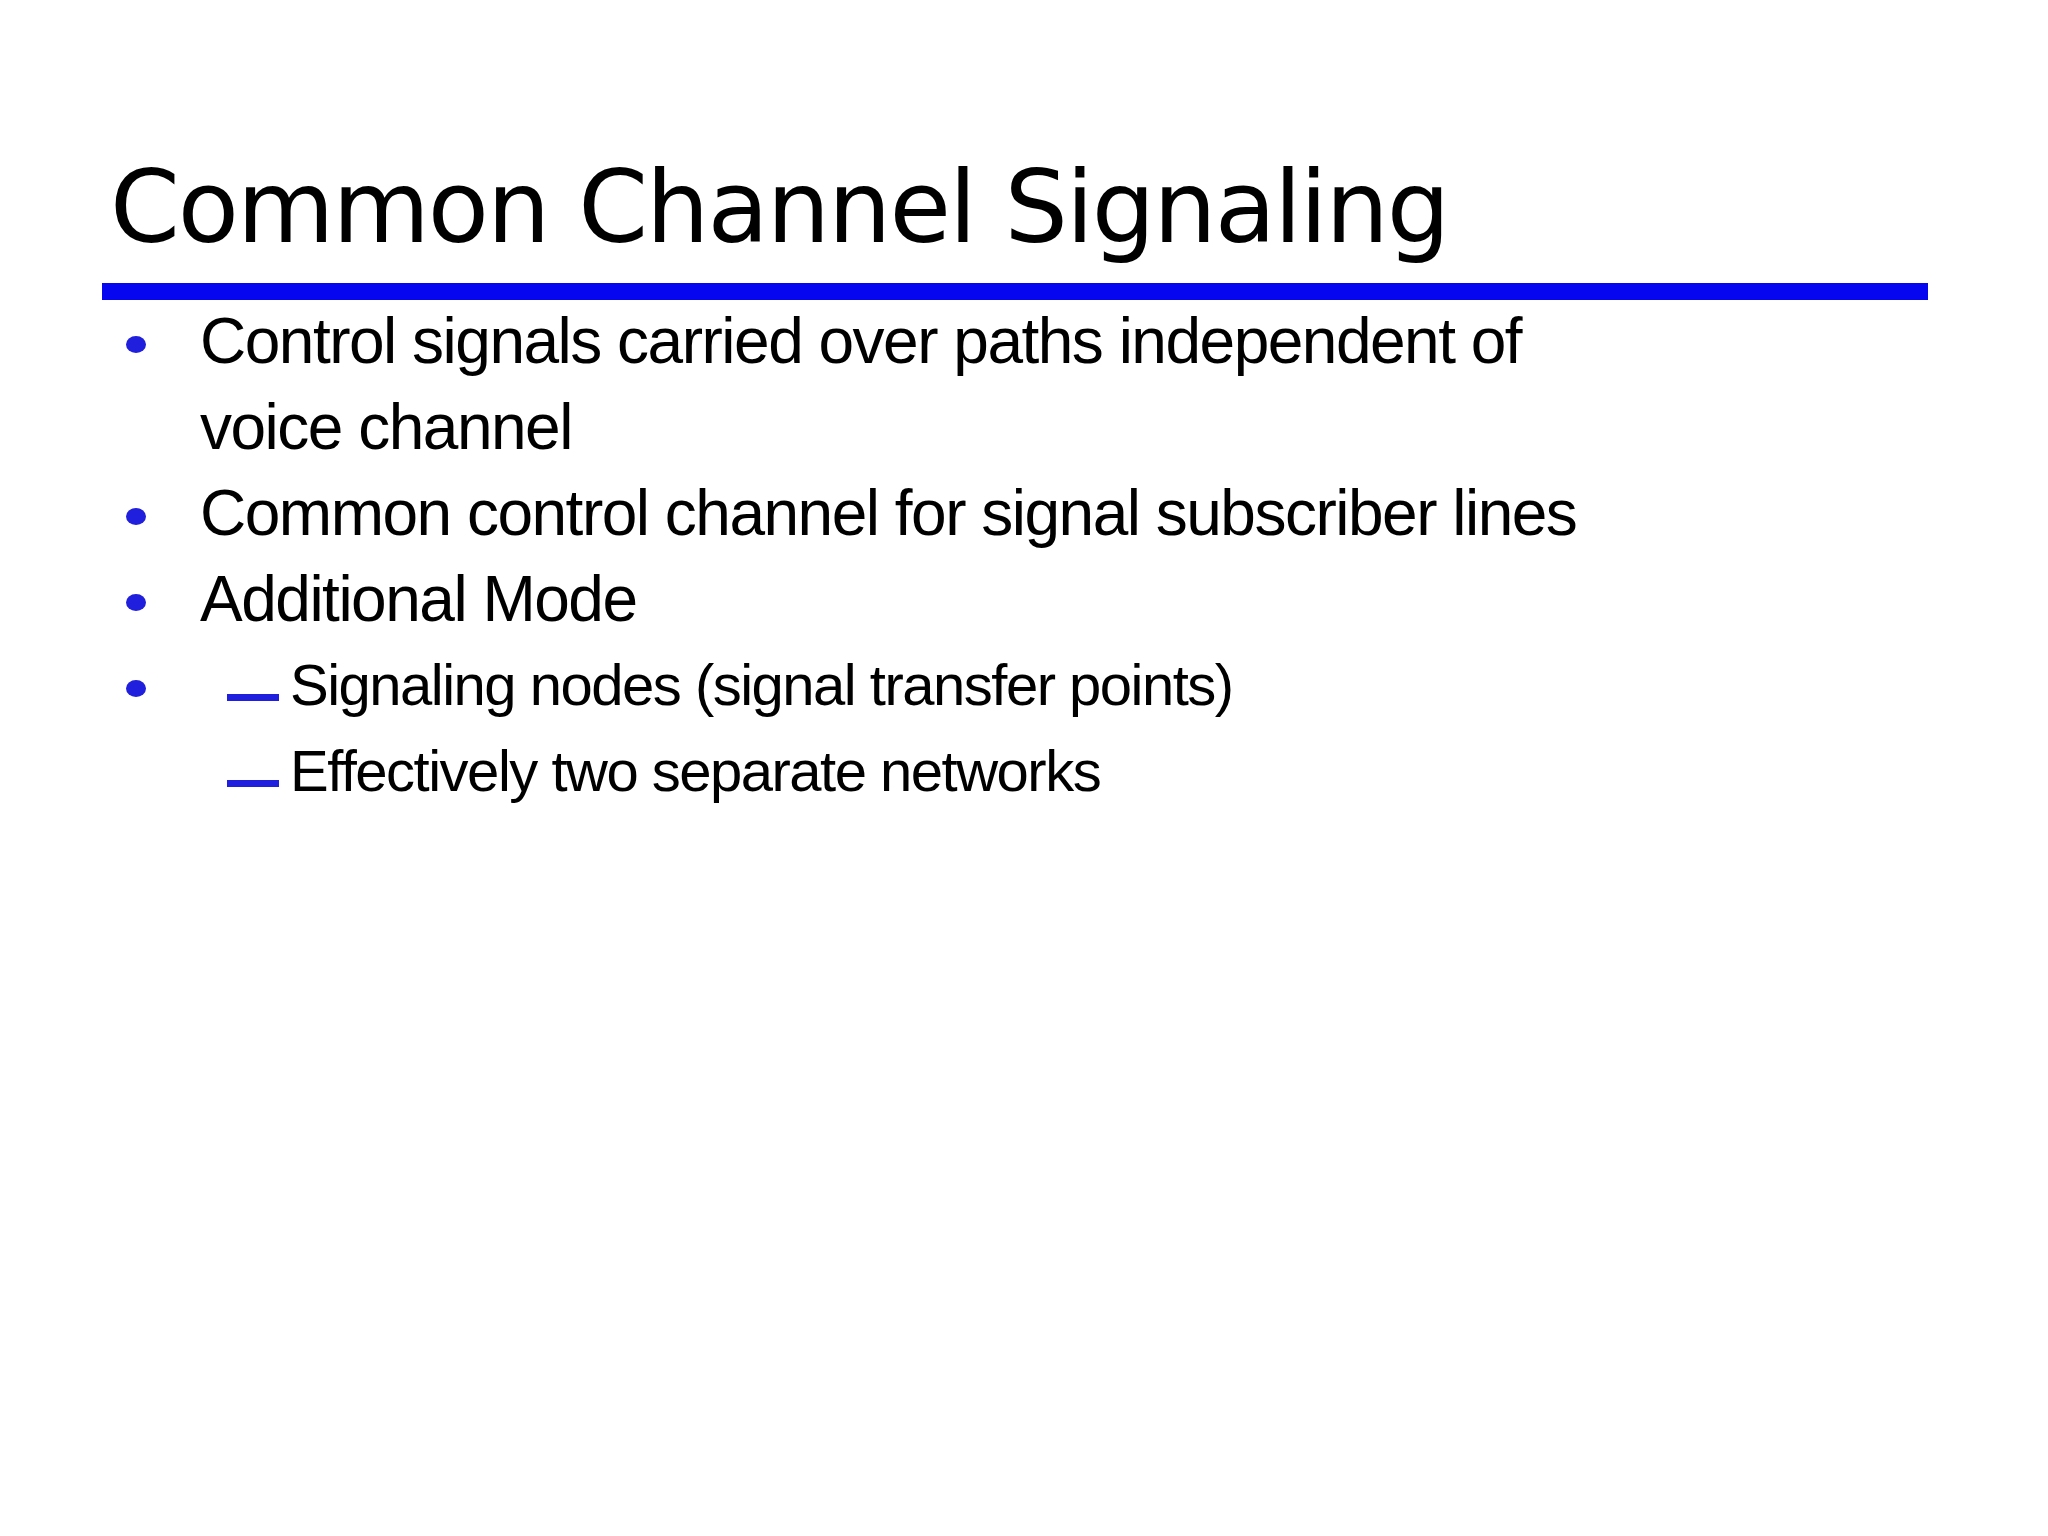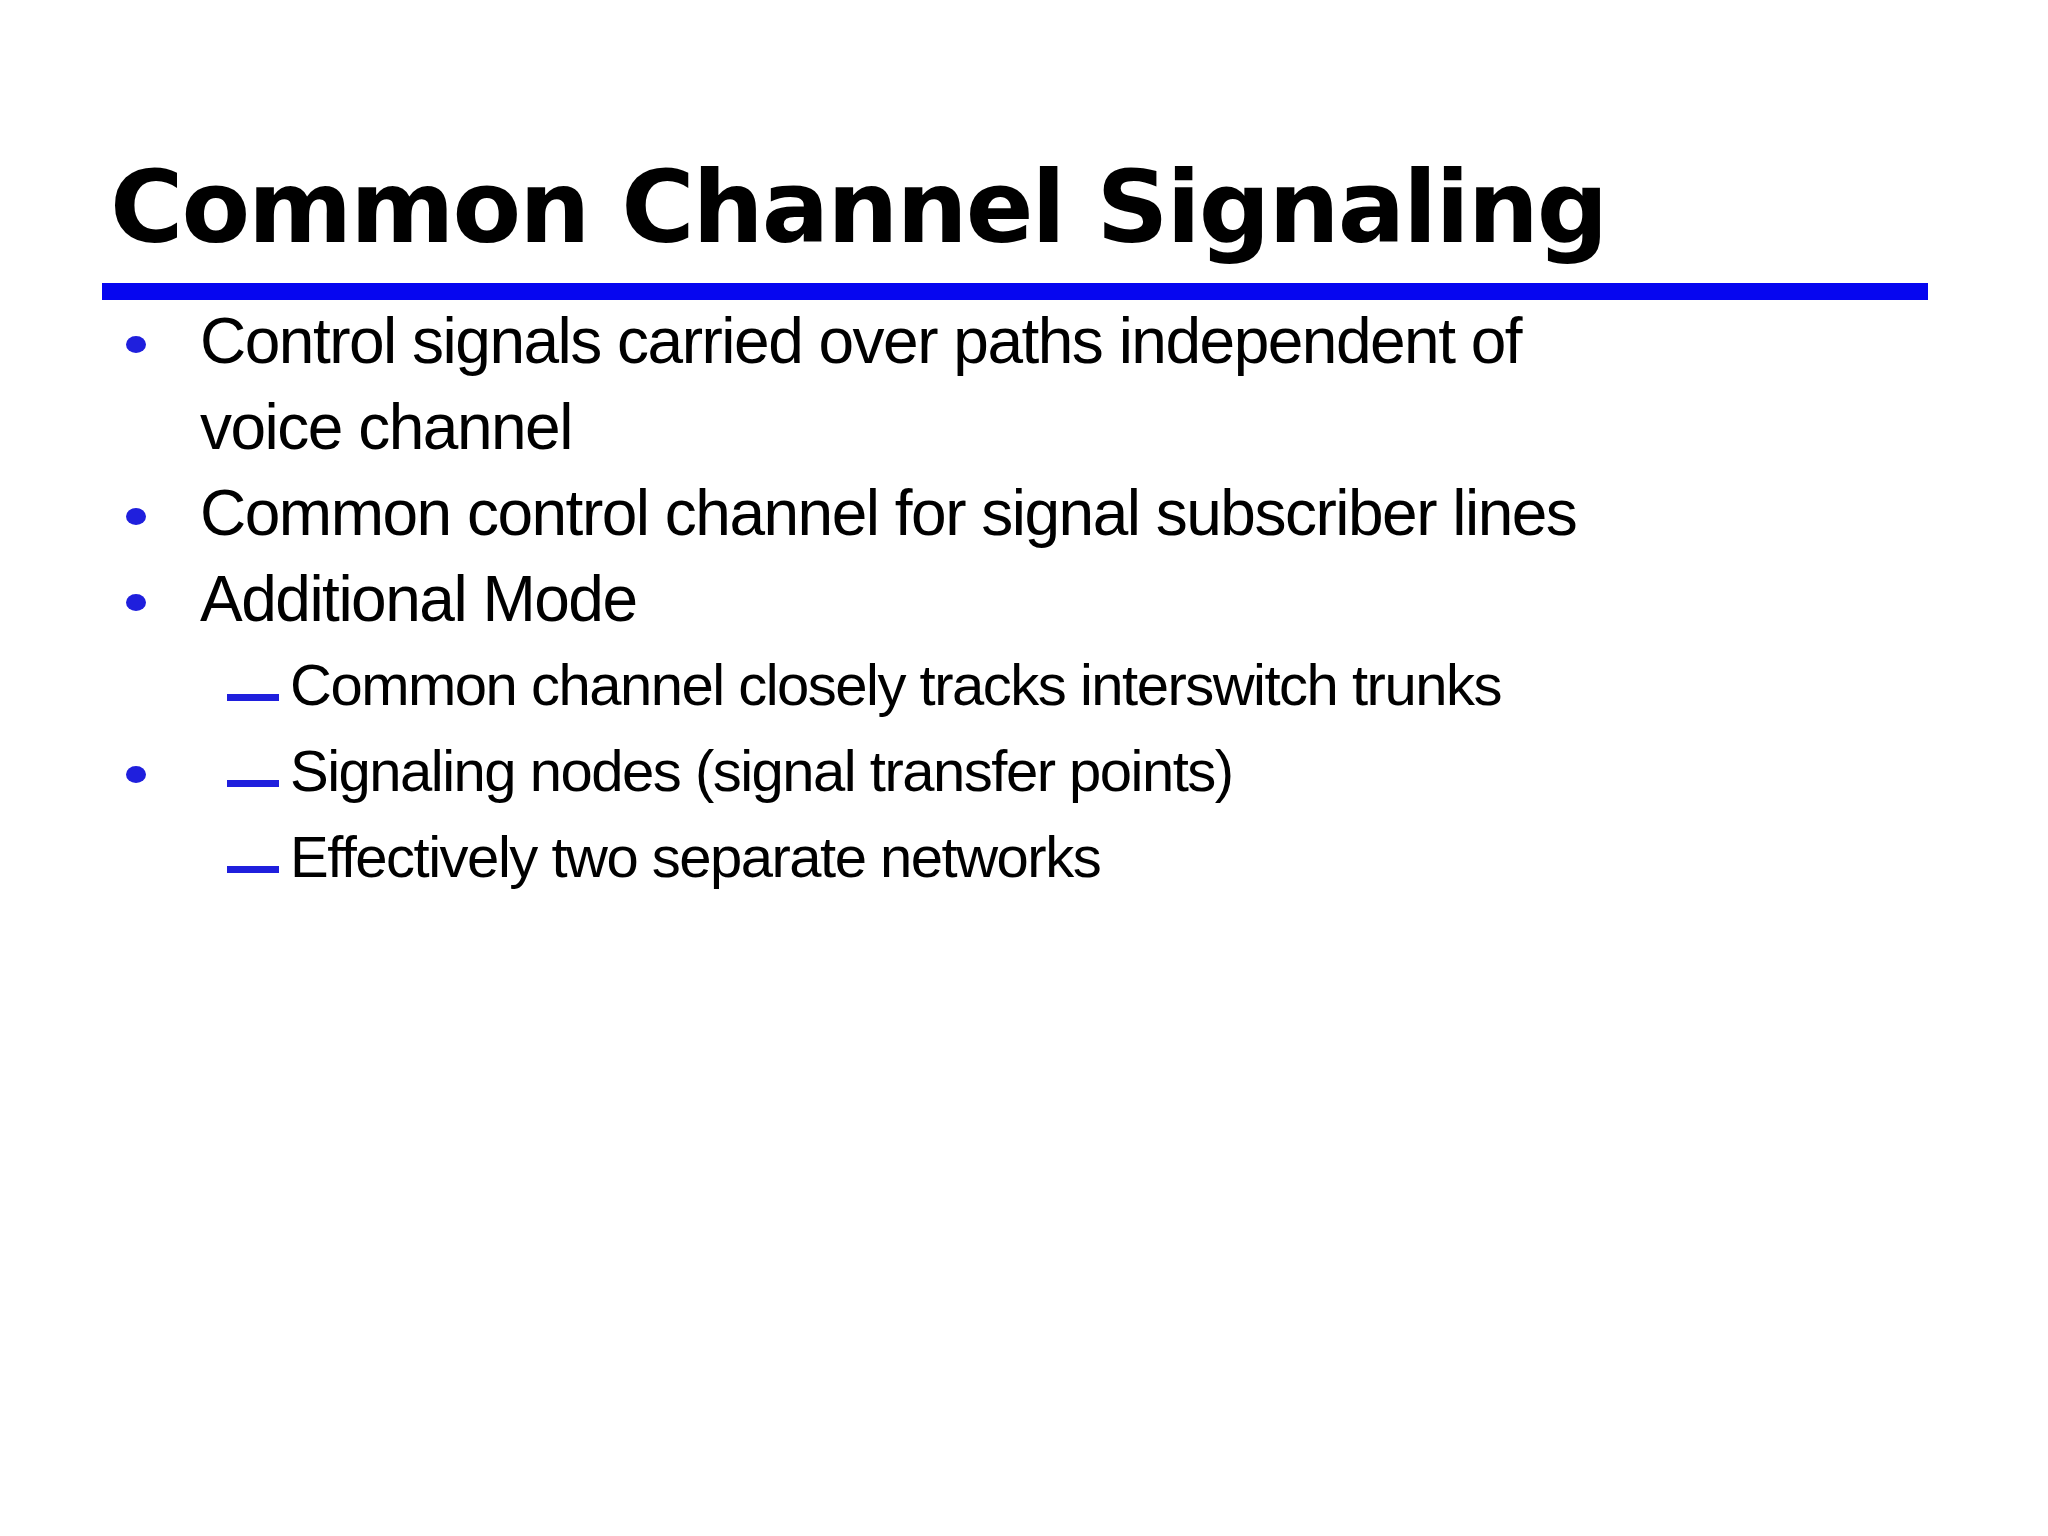--- a/index.html
+++ b/index.html
@@ -17,21 +17,21 @@
     background: var(--bg);
     overflow: hidden;
     font-family: "Liberation Sans", sans-serif;
     color: var(--text);
   }
   .slide-title {
     position: absolute;
     left: 110px;
     top: 158px;
     font-family: "DejaVu Sans", "Liberation Sans", sans-serif;
-    font-weight: bold;
+    font-weight: normal;
     font-size: 100px;
     line-height: 1.0;
     letter-spacing: -2px;
     color: var(--text);
     white-space: nowrap;
   }
   .title-rule {
     position: absolute;
     left: 102px;
     top: 283px;
@@ -83,18 +83,17 @@
 </head>
 <body>
 
 <div class="slide">
   <h1 class="slide-title">Common Channel Signaling</h1>
   <div class="title-rule"></div>
   <ul class="bullet-list">
       <li class="level1"><span class="dot"></span><span class="li-text">Control signals carried over paths independent of<br>voice channel</span></li>
       <li class="level1"><span class="dot"></span><span class="li-text">Common control channel for signal subscriber lines</span></li>
       <li class="level1"><span class="dot"></span><span class="li-text">Additional Mode</span></li>
-      <li class="level2"><span class="dash"></span><span class="li-text">Common channel closely tracks interswitch trunks</span></li>
       <li class="level1"><span class="dot"></span></li>
       <li class="level2"><span class="dash"></span><span class="li-text">Signaling nodes (signal transfer points)</span></li>
       <li class="level2"><span class="dash"></span><span class="li-text">Effectively two separate networks</span></li>
     </ul>
 </div>
 
 </body></html>

